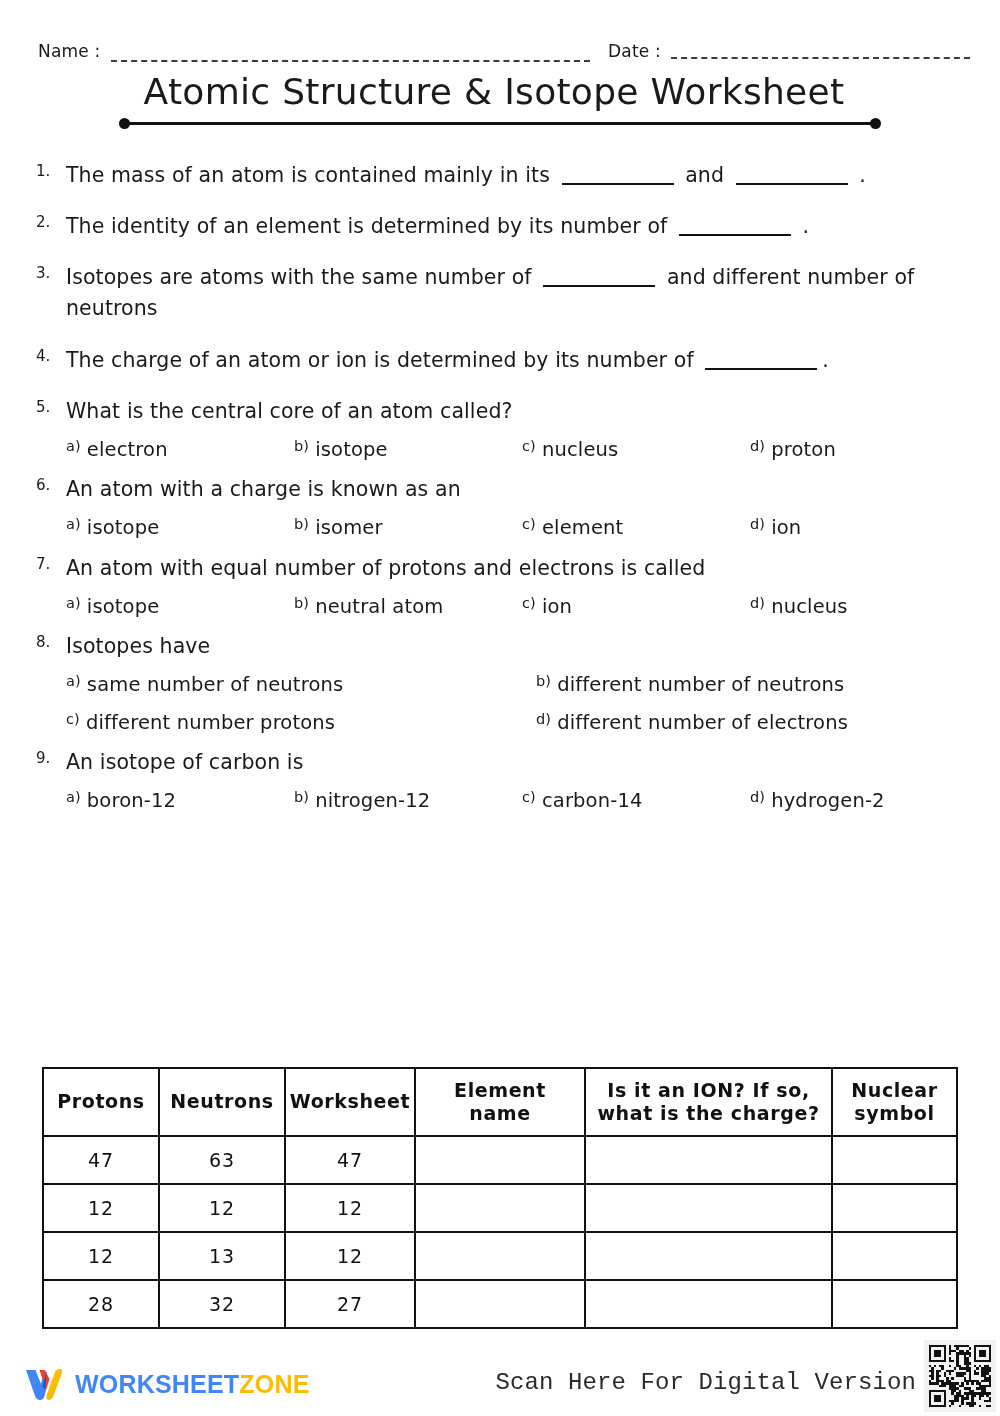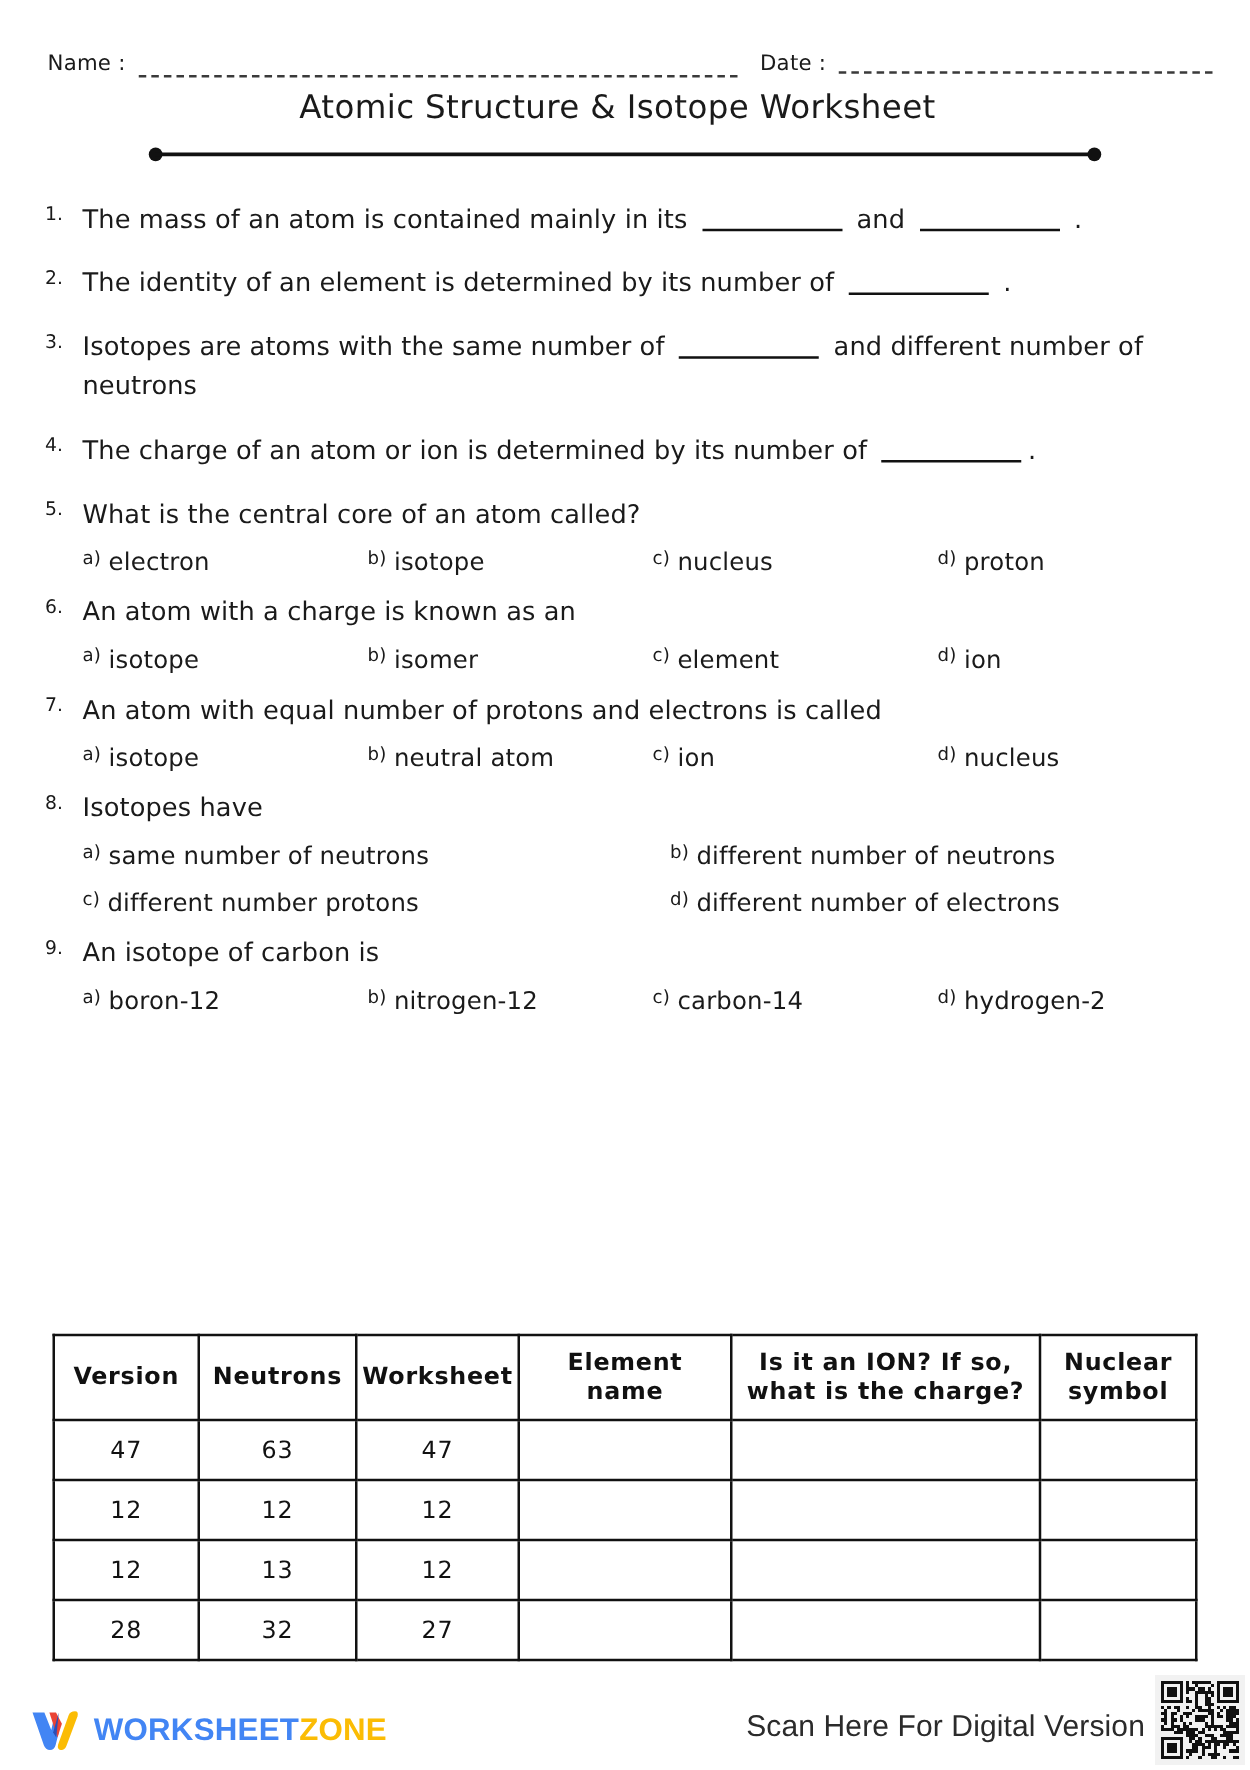--- a/index.html
+++ b/index.html
@@ -50,21 +50,21 @@
   .nd-name-wrap { display: flex; align-items: flex-end; width: 570px; }
   .nd-date-wrap { display: flex; align-items: flex-start; flex: 1 1 auto; }
 
   
   .title {
     position: absolute;
     top: 72px;
     left: 0;
     right: 12px;
     text-align: center;
-    font-size: 26px;
+    font-size: 36px;
     font-weight: 400;
     letter-spacing: 0.3px;
     line-height: 1.1;
     white-space: nowrap;
   }
   .title-rule {
     position: absolute;
     top: 118px;
     left: 119px;
     width: 762px;
@@ -217,21 +217,21 @@
     letter-spacing: 0.2px;
     line-height: 1;
   }
   .logo-text .ws { color: #4285f4; }
   .logo-text .zn { color: #fbbc04; }
 
   .scan {
     position: absolute;
     right: 84px;
     bottom: 20px;
-    font-family: Liberation Sans, sans-serif;
+    font-family: Liberation Mono, monospace;
     font-size: 24px;
     color: #2b2b2b;
     letter-spacing: 0.1px;
     white-space: nowrap;
   }
   .qr {
     position: absolute;
     right: 4px;
     bottom: 4px;
     width: 72px;
@@ -426,21 +426,21 @@
         <col class="c1">
           <col class="c2">
           <col class="c3">
           <col class="c4">
           <col class="c5">
           <col class="c6">
       </colgroup>
       <thead>
         <tr id="hdr-row">
             <th>
-              <div>Version</div>
+              <div>Protons</div>
             </th>
             <th>
               <div>Neutrons</div>
             </th>
             <th>
               <div>Worksheet</div>
             </th>
             <th>
               <div>Element</div>
               <div>name</div>

